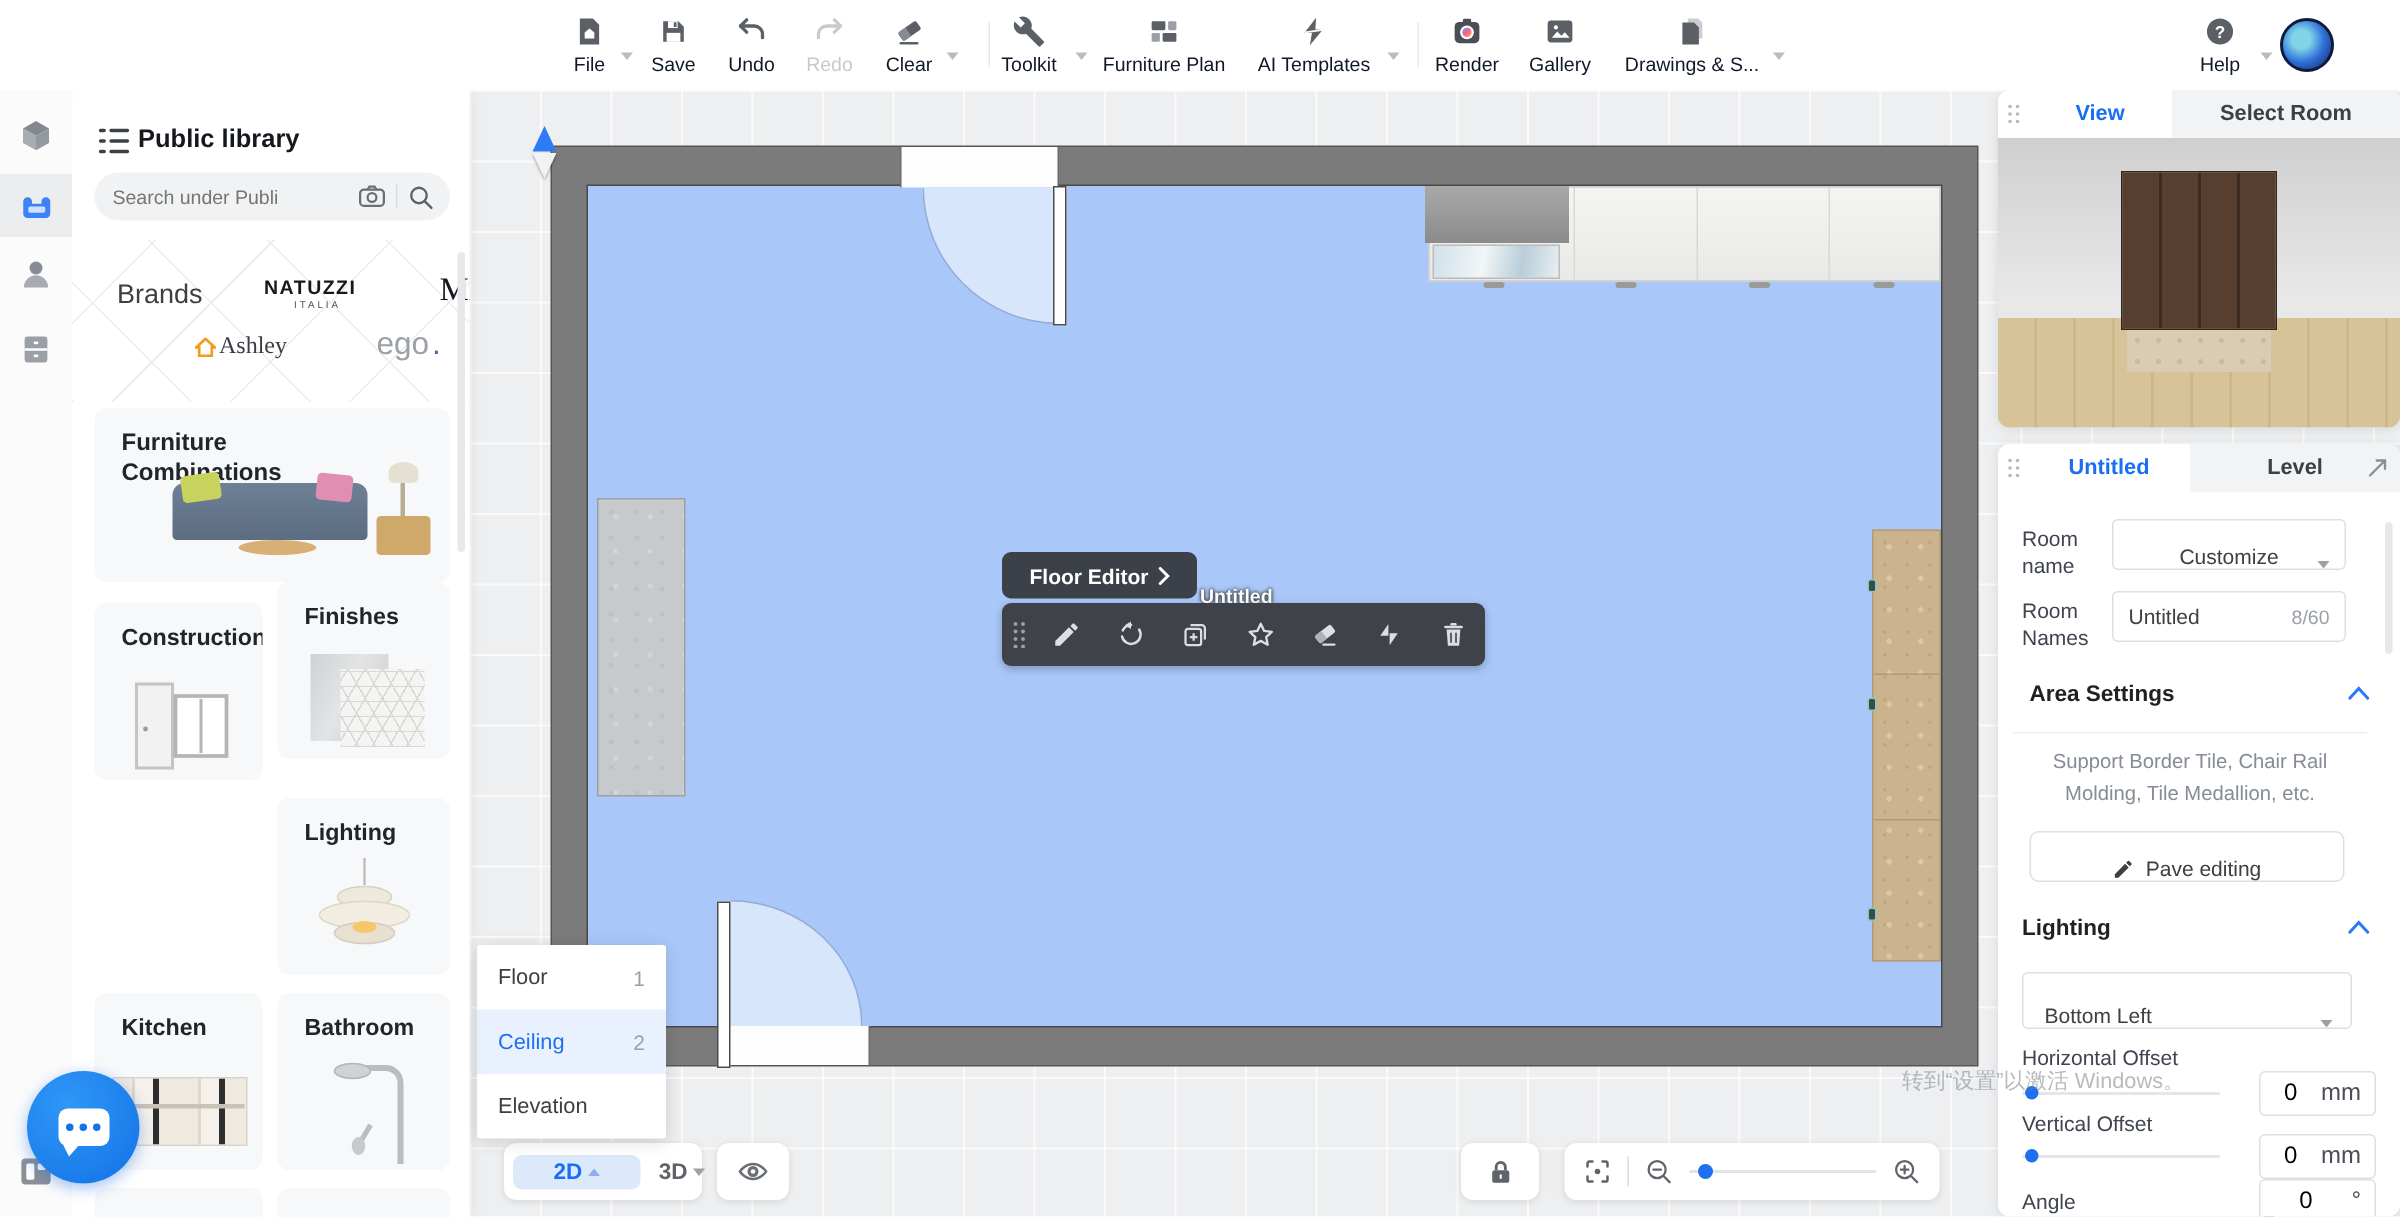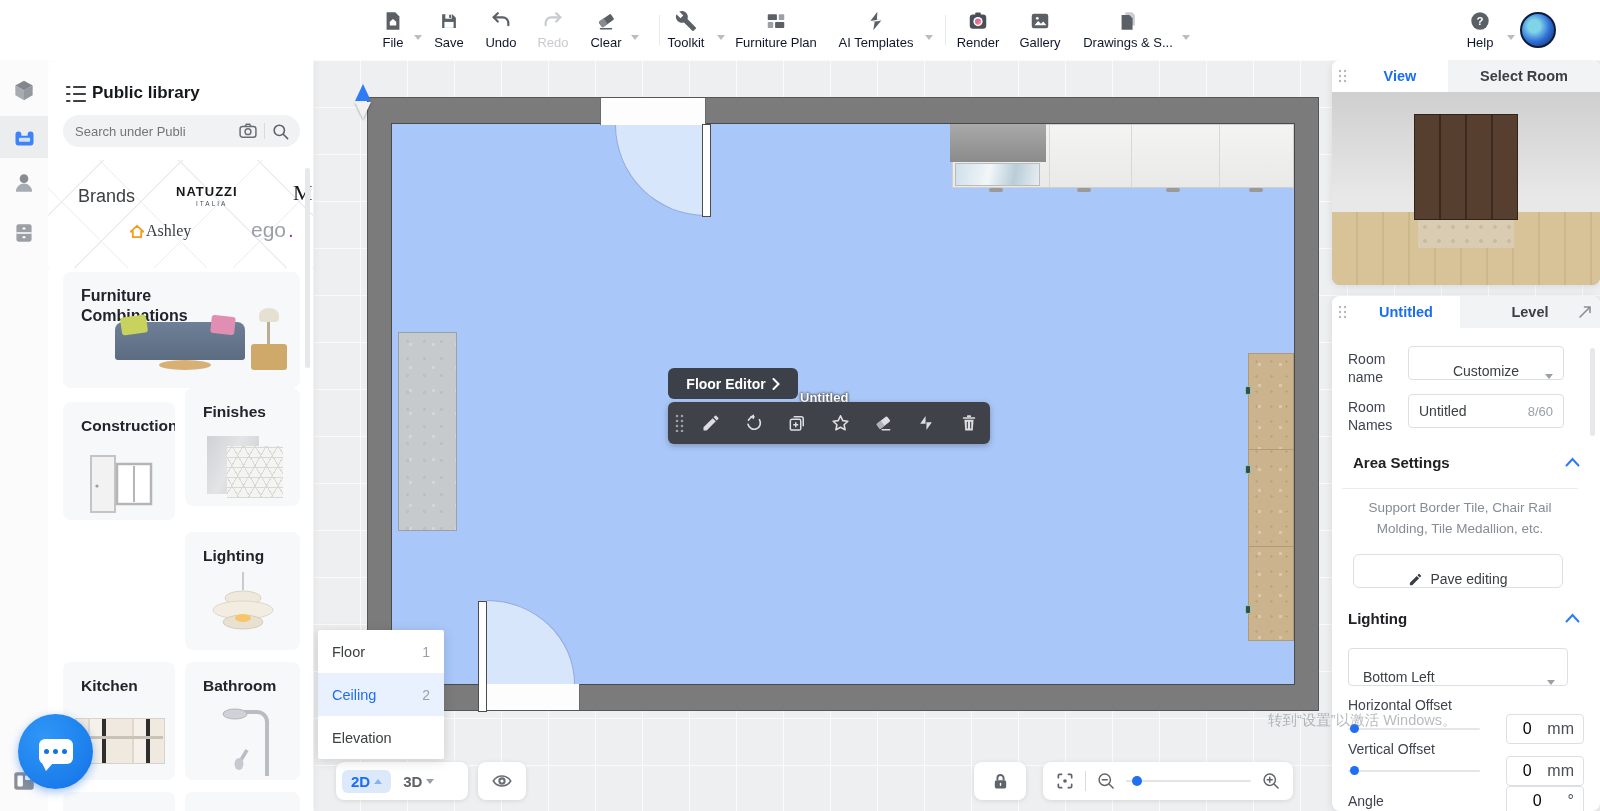--- a/index.html
+++ b/index.html
@@ -72,21 +72,21 @@
   
   #levelmenu{position:absolute;left:5px;top:570px;width:126px;background:#fff;border-radius:2px;z-index:12;
     box-shadow:0 2px 12px rgba(0,0,0,.14);}
   .lm-row{height:43px;display:flex;align-items:center;justify-content:space-between;padding:0 14px;font-size:14.5px;color:#3c4043;cursor:pointer;}
   .lm-row.active{background:#e9f1fe;color:#1f6ff0;}
   .lm-num{color:#9aa0a6;font-size:14px;}
   .lm-row.active .lm-num{color:#9aa0a6;}
   
   .ctl{position:absolute;background:#fff;border-radius:8px;box-shadow:0 1px 5px rgba(0,0,0,.10);display:flex;align-items:center;}
   #dimgroup{left:23px;top:702px;width:132px;height:38px;padding:0 6px;box-sizing:border-box;gap:8px;z-index:8;}
-  #chip2d{display:flex;align-items:center;gap:4px;background:#dce9fb;color:#1a6ef5;font-weight:bold;font-size:15px;border-radius:6px;padding:3px 9px;cursor:pointer;}
+  #chip2d{display:flex;align-items:center;gap:4px;background:#dce9fb;color:#1a6ef5;font-weight:bold;font-size:15px;border-radius:6px;padding:3px 27px;cursor:pointer;}
   #lbl3d{display:flex;align-items:center;gap:4px;color:#5f6368;font-weight:bold;font-size:15px;cursor:pointer;padding:3px 4px;}
   .caret-up{width:0;height:0;border-left:4px solid transparent;border-right:4px solid transparent;border-bottom:5px solid #8ab0ef;}
   .caret-dn{width:0;height:0;border-left:4px solid transparent;border-right:4px solid transparent;border-top:5px solid #9aa0a6;}
   #eyebtn{left:165px;top:702px;width:48px;height:38px;justify-content:center;z-index:8;cursor:pointer;}
   #lockbtn{left:661px;top:702px;width:52px;height:38px;justify-content:center;z-index:8;cursor:pointer;}
   #zoomgroup{left:730px;top:702px;width:250px;height:38px;padding:0 12px;box-sizing:border-box;gap:10px;z-index:8;}
   #ztrack{flex:1;height:2px;background:#e2e4e7;border-radius:1px;position:relative;}
   #zdot{position:absolute;left:6px;top:-4px;width:10px;height:10px;border-radius:50%;background:#1f6ff0;}
   
   .rpanel{position:absolute;left:1332px;width:268px;background:#fff;z-index:20;border-radius:8px;box-shadow:0 1px 8px rgba(0,0,0,.10);overflow:hidden;}

